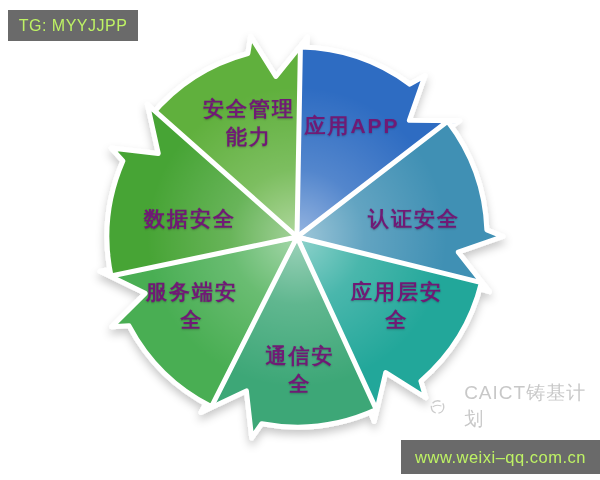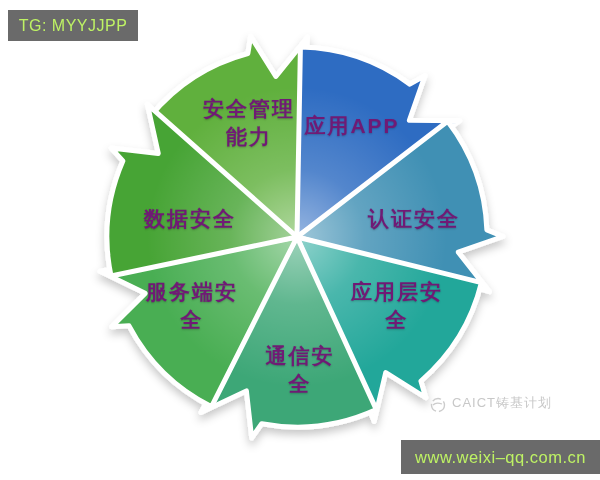--- a/index.html
+++ b/index.html
@@ -20,22 +20,22 @@
   .seg-label span{display:block;}
   .badge{
     position:absolute;background:#6a6a6a;color:#bef264;
     display:flex;align-items:center;justify-content:center;
     font-size:16px;letter-spacing:.5px;
   }
   .badge.tg{left:8px;top:10px;width:130px;height:31px;}
   .badge.url{left:401px;top:440px;width:199px;height:34px;font-size:16.5px;}
   .watermark{
     position:absolute;left:428px;top:394px;height:24px;
-    display:flex;align-items:flex-start;gap:4px;
-    color:#c8c8c8;font-size:13px;letter-spacing:1px;
+    display:flex;align-items:center;gap:17px;
+    color:#c8c8c8;font-size:19px;letter-spacing:1px;
   }
   .watermark svg{display:block;}
 </style>
 </head>
 <body>
 
 <div class="stage">
 
   <svg class="wheel" width="600" height="480" viewBox="0 0 600 480">
     <defs>

